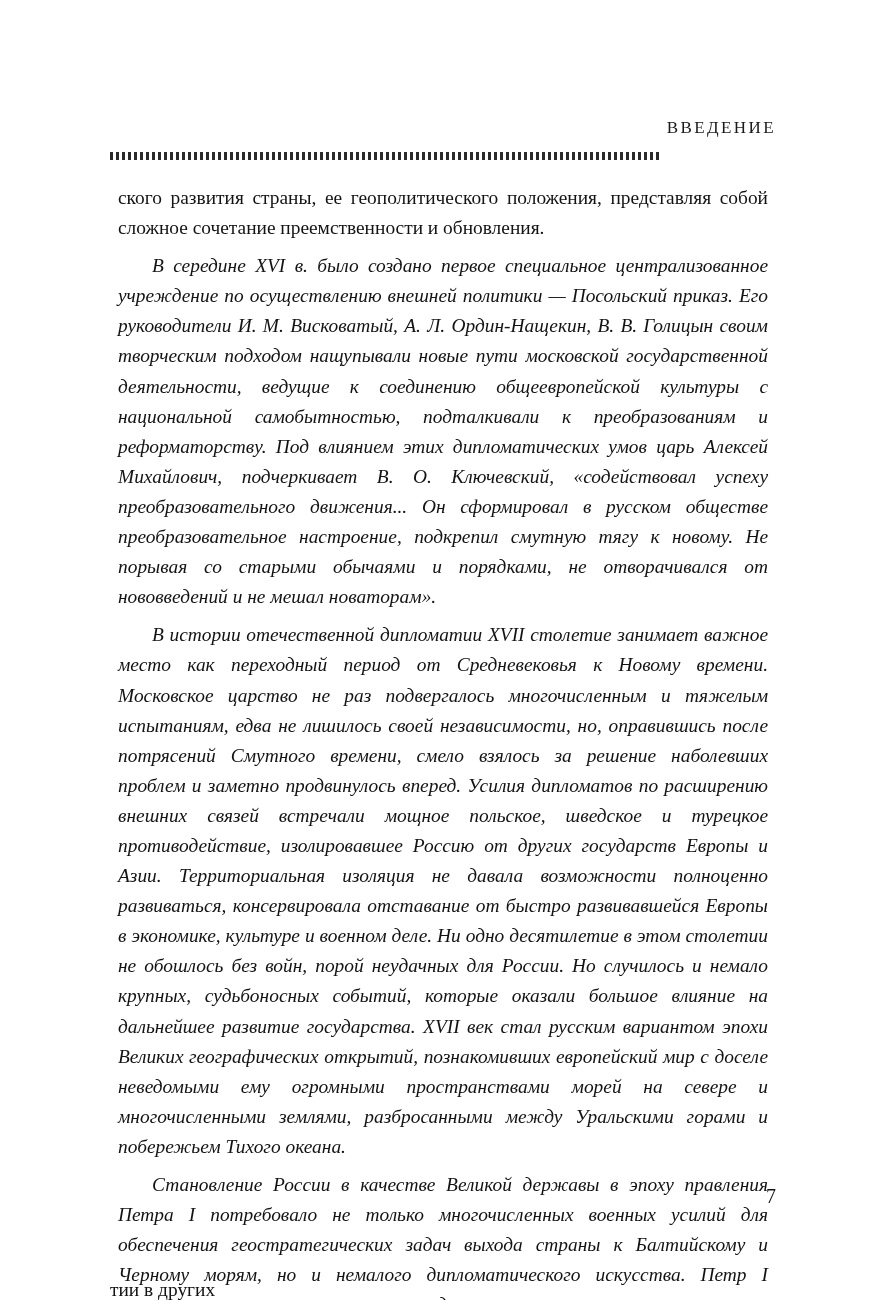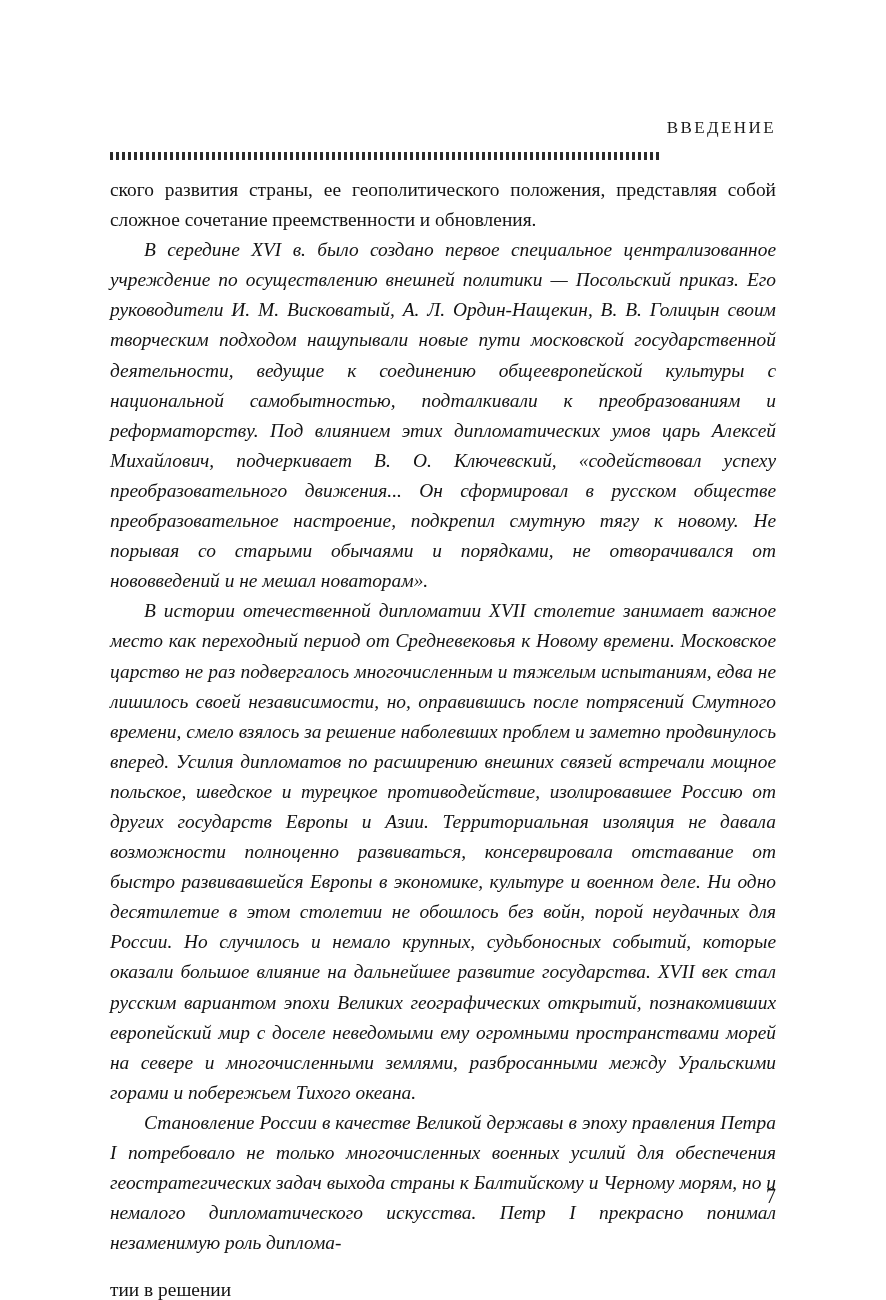--- a/index.html
+++ b/index.html
@@ -61,21 +61,21 @@
     font-size: 19.4px;
     line-height: 30.1px;
     text-align: justify;
     text-justify: inter-word;
     color: #131313;
     -webkit-hyphens: none;
     hyphens: none;
   }
 
   .text-column p {
-    margin: 0;
+    margin: 8px;
     text-indent: 0;
   }
 
   .text-column p.indent {
     text-indent: 34px;
     font-style: italic;
   }
 
   .folio {
     position: absolute;
@@ -110,15 +110,15 @@
 
   <div class="text-column">
     <p>ского развития страны, ее геополитического положения, представляя собой сложное сочетание преемственности и обновления.</p>
     <p class="indent">В середине XVI в. было создано первое специальное централизованное учреждение по осуществлению внешней политики — Посольский приказ. Его руководители И. М. Висковатый, А. Л. Ордин-Нащекин, В. В. Голицын своим творческим подходом нащупывали новые пути московской государственной деятельности, ведущие к соединению общеевропейской культуры с национальной самобытностью, подталкивали к преобразованиям и реформаторству. Под влиянием этих дипломатических умов царь Алексей Михайлович, подчеркивает В. О. Ключевский, «содействовал успеху преобразовательного движения... Он сформировал в русском обществе преобразовательное настроение, подкрепил смутную тягу к новому. Не порывая со старыми обычаями и порядками, не отворачивался от нововведений и не мешал новаторам».</p>
     <p class="indent">В истории отечественной дипломатии XVII столетие занимает важное место как переходный период от Средневековья к Новому времени. Московское царство не раз подвергалось многочисленным и тяжелым испытаниям, едва не лишилось своей независимости, но, оправившись после потрясений Смутного времени, смело взялось за решение наболевших проблем и заметно продвинулось вперед. Усилия дипломатов по расширению внешних связей встречали мощное польское, шведское и турецкое противодействие, изолировавшее Россию от других государств Европы и Азии. Территориальная изоляция не давала возможности полноценно развиваться, консервировала отставание от быстро развивавшейся Европы в экономике, культуре и военном деле. Ни одно десятилетие в этом столетии не обошлось без войн, порой неудачных для России. Но случилось и немало крупных, судьбоносных событий, которые оказали большое влияние на дальнейшее развитие государства. XVII век стал русским вариантом эпохи Великих географических открытий, познакомивших европейский мир с доселе неведомыми ему огромными пространствами морей на севере и многочисленными землями, разбросанными между Уральскими горами и побережьем Тихого океана.</p>
     <p class="indent">Становление России в качестве Великой державы в эпоху правления Петра I потребовало не только многочисленных военных усилий для обеспечения геостратегических задач выхода страны к Балтийскому и Черному морям, но и немалого дипломатического искусства. Петр I прекрасно понимал незаменимую роль диплома-</p>
   </div>
 
   <div class="folio">7</div>
 
-  <div class="bleed-line">тии в решении</div>
+  <div class="bleed-line">тии в других</div>
 
 </div>
 
 </body></html>

